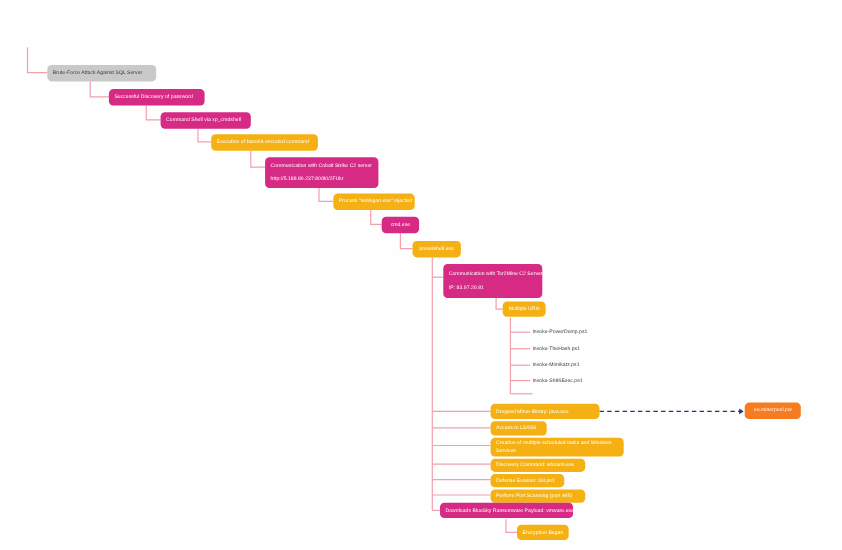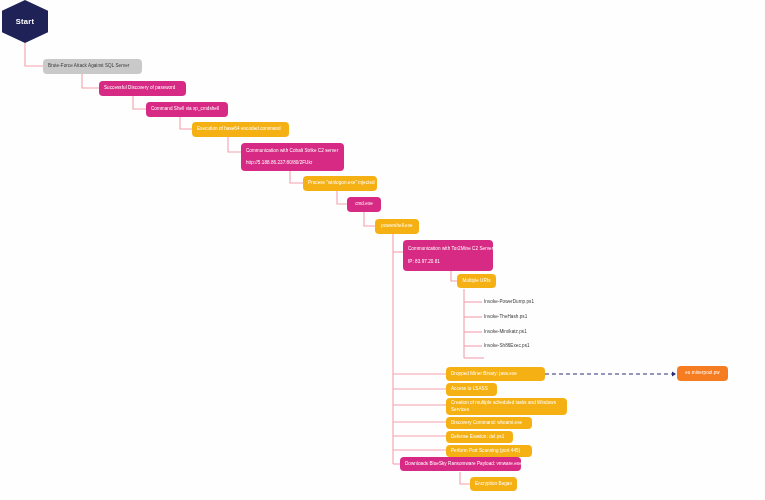--- a/index.html
+++ b/index.html
@@ -132,23 +132,20 @@
       <path d="M 464 346 L 482 346"></path>
       <path d="M 464 358 L 484 358"></path>
     </g>
 
     <g>
       <path d="M 545 374 L 676 374" fill="none" stroke="#2b2f77" stroke-width="1.1" stroke-dasharray="4 3"></path>
       <path d="M 676 374 l -4 -2.6 l 0 5.2 z" fill="#2b2f77" stroke="none"></path>
     </g>
   </svg>
 
-  <div class="start-node" style="left:2px; top:0px;">
-    <span>Start</span>
-  </div>
 
   <div class="node c-grey" style="left:43px; top:59px; width:99px; height:15px;">
     <span class="line">Brute-Force Attack Against SQL Server</span>
   </div>
 
   <div class="node c-pink" style="left:99px; top:81px; width:87px; height:15px;">
     <span class="line">Successful Discovery of password</span>
   </div>
 
   <div class="node c-pink" style="left:146px; top:102px; width:82px; height:15px;">

